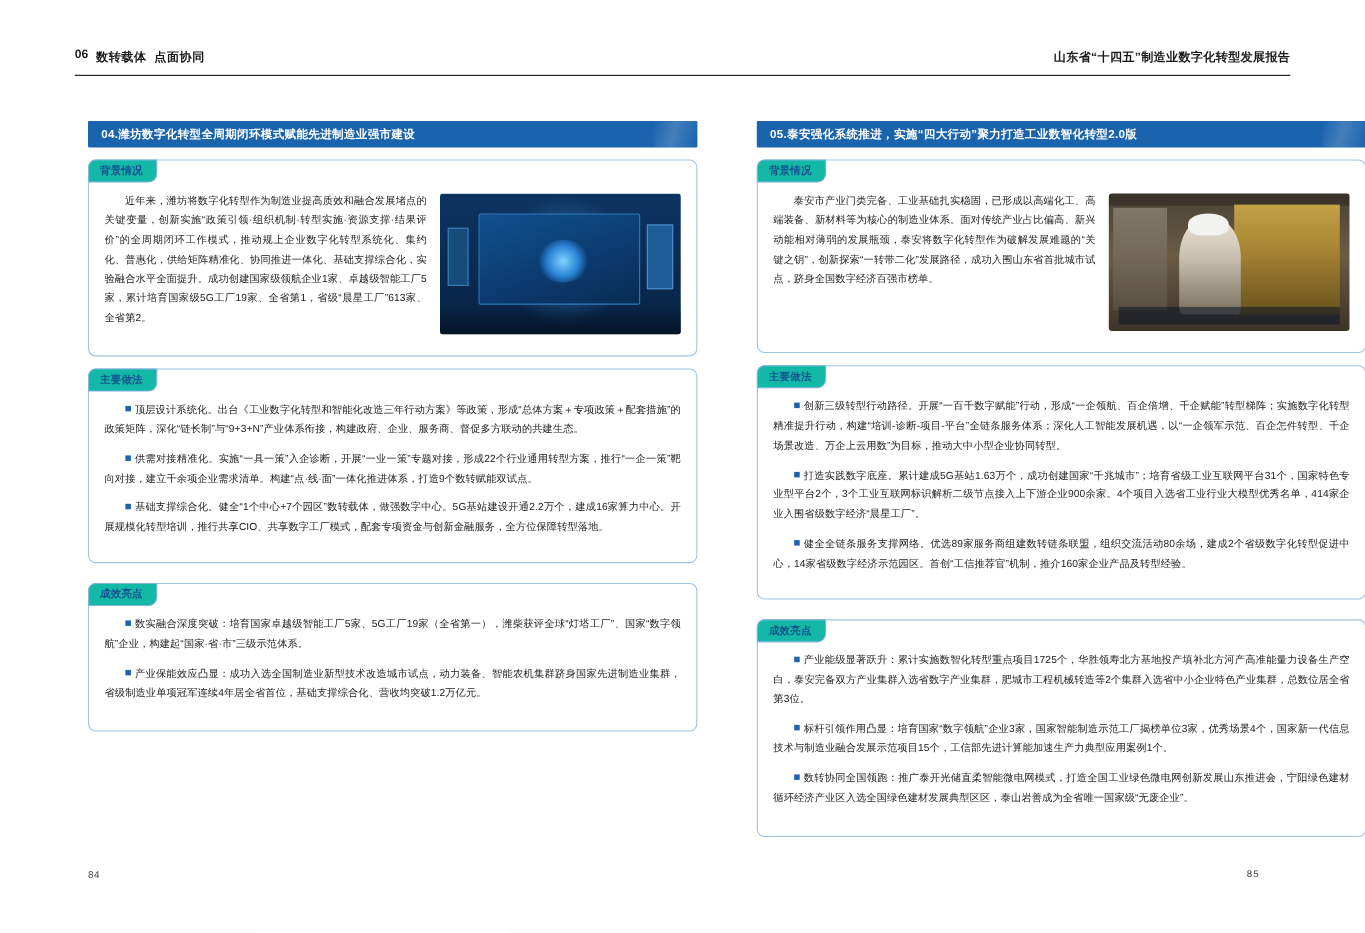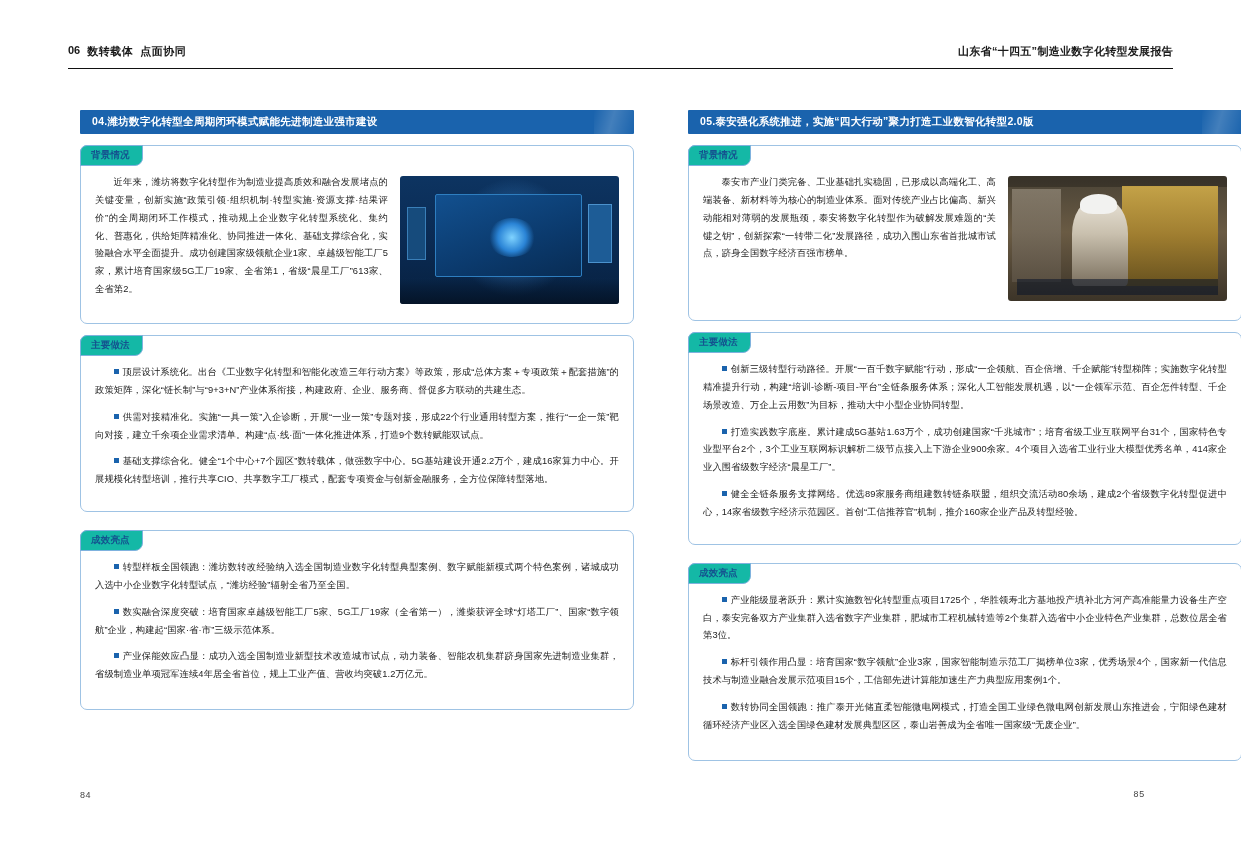--- a/index.html
+++ b/index.html
@@ -277,23 +277,22 @@
       <div class="panel-body">
         <p class="bullet"><span class="sq"></span><span>顶层设计系统化。出台《工业数字化转型和智能化改造三年行动方案》等政策，形成“总体方案＋专项政策＋配套措施”的政策矩阵，深化“链长制”与“9+3+N”产业体系衔接，构建政府、企业、服务商、督促多方联动的共建生态。</span></p>
         <p class="bullet"><span class="sq"></span><span>供需对接精准化。实施“一具一策”入企诊断，开展“一业一策”专题对接，形成22个行业通用转型方案，推行“一企一策”靶向对接，建立千余项企业需求清单。构建“点·线·面”一体化推进体系，打造9个数转赋能双试点。</span></p>
         <p class="bullet"><span class="sq"></span><span>基础支撑综合化。健全“1个中心+7个园区”数转载体，做强数字中心。5G基站建设开通2.2万个，建成16家算力中心。开展规模化转型培训，推行共享CIO、共享数字工厂模式，配套专项资金与创新金融服务，全方位保障转型落地。</span></p>
       </div>
     </div>
 
     <div class="panel result">
       <div class="panel-tab">成效亮点</div>
       <div class="panel-body">
-        <p class="bullet"><span class="sq"></span><span>转型样板全国领跑：潍坊数转改经验纳入选全国制造业数字化转型典型案例、数字赋能新模式两个特色案例，诸城成功入选中小企业数字化转型试点，“潍坊经验”辐射全省乃至全国。</span></p>
         <p class="bullet"><span class="sq"></span><span>数实融合深度突破：培育国家卓越级智能工厂5家、5G工厂19家（全省第一），潍柴获评全球“灯塔工厂”、国家“数字领航”企业，构建起“国家·省·市”三级示范体系。</span></p>
-        <p class="bullet"><span class="sq"></span><span>产业保能效应凸显：成功入选全国制造业新型技术改造城市试点，动力装备、智能农机集群跻身国家先进制造业集群，省级制造业单项冠军连续4年居全省首位，规上工业产值、营收均突破1.2万亿元。</span></p>
+        <p class="bullet"><span class="sq"></span><span>产业保能效应凸显：成功入选全国制造业新型技术改造城市试点，动力装备、智能农机集群跻身国家先进制造业集群，省级制造业单项冠军连续4年居全省首位，基础支撑综合化、营收均突破1.2万亿元。</span></p>
       </div>
     </div>
 
   </div>
 
   <div class="col col-right">
 
     <div class="sec-title">05.泰安强化系统推进，实施“四大行动”聚力打造工业数智化转型2.0版</div>
 
     <div class="panel">

